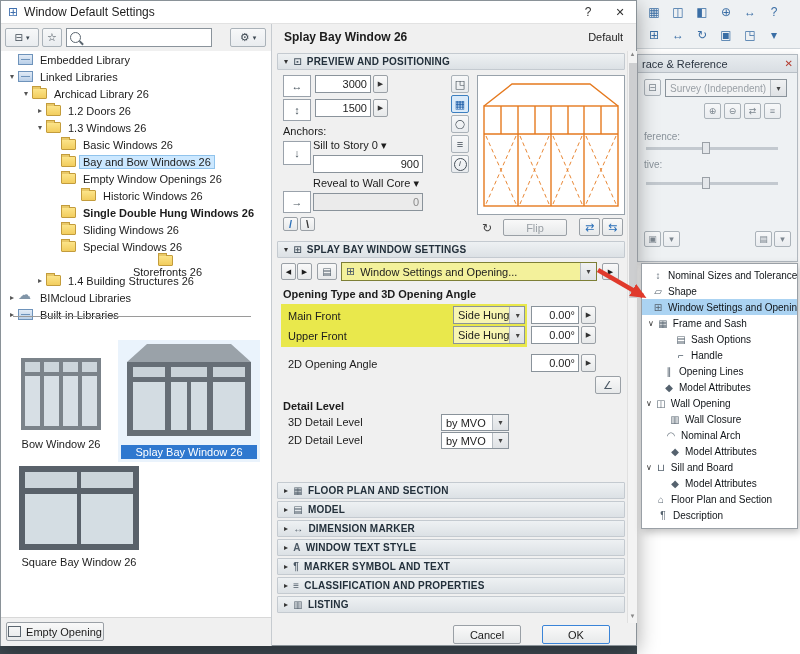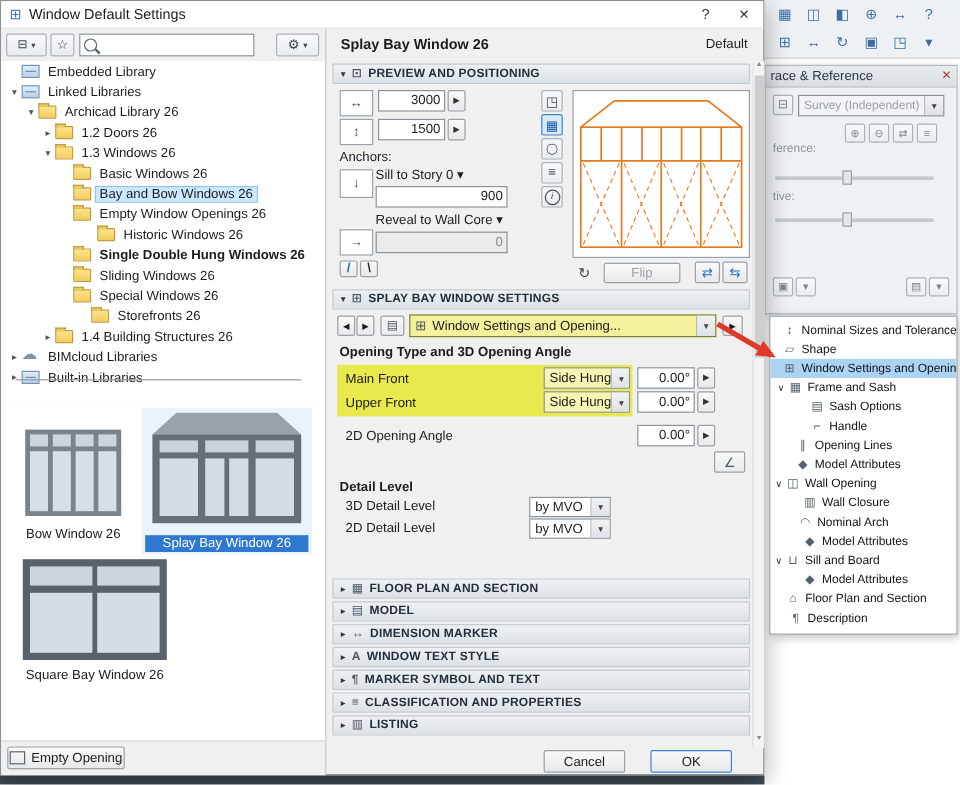--- a/index.html
+++ b/index.html
@@ -134,21 +134,21 @@
         <div class="tool" style="width:17px;height:16px">
           <span style="font-size:9px;color:#7c868f">⊖</span>
         </div>
         <div class="tool" style="width:17px;height:16px">
           <span style="font-size:9px;color:#7c868f">⇄</span>
         </div>
         <div class="tool" style="width:17px;height:16px">
           <span style="font-size:9px;color:#7c868f">≡</span>
         </div>
       </div>
-    <div class="abs" style="left:6px;top:64px;font-size:10px;color:#8a939b">ference:</div>
+    <div class="abs" style="left:6px;top:76px;font-size:10px;color:#8a939b">ference:</div>
     <div class="slider-track abs" style="left:8px;top:92px;width:132px">
       <span class="slider-thumb" style="left:56px"></span>
     </div>
     <div class="abs" style="left:6px;top:104px;font-size:10px;color:#8a939b">tive:</div>
     <div class="slider-track abs" style="left:8px;top:124px;width:132px">
       <span class="slider-thumb" style="left:56px"></span>
     </div>
     <div class="abs" style="left:6px;top:176px;display:flex;gap:2px">
 
     <div class="tool" style="width:17px;height:16px">
@@ -255,21 +255,21 @@
         <div class="tree-row" style="padding-left: 48px;">
           <span class="exp"></span>
           <span class="ticon folder"></span>
           <span class="tlabel">Sliding Windows 26</span>
         </div>
         <div class="tree-row" style="padding-left: 48px;">
           <span class="exp"></span>
           <span class="ticon folder"></span>
           <span class="tlabel">Special Windows 26</span>
         </div>
-        <div class="tree-row" style="padding-left: 63px;">
+        <div class="tree-row" style="padding-left: 63px; flex-direction: column;">
           <span class="exp"></span>
           <span class="ticon folder"></span>
           <span class="tlabel">Storefronts 26</span>
         </div>
         <div class="tree-row" style="padding-left: 33px;">
           <span class="exp">▸</span>
           <span class="ticon folder"></span>
           <span class="tlabel">1.4 Building Structures 26</span>
         </div>
         <div class="tree-row" style="padding-left: 5px;">

